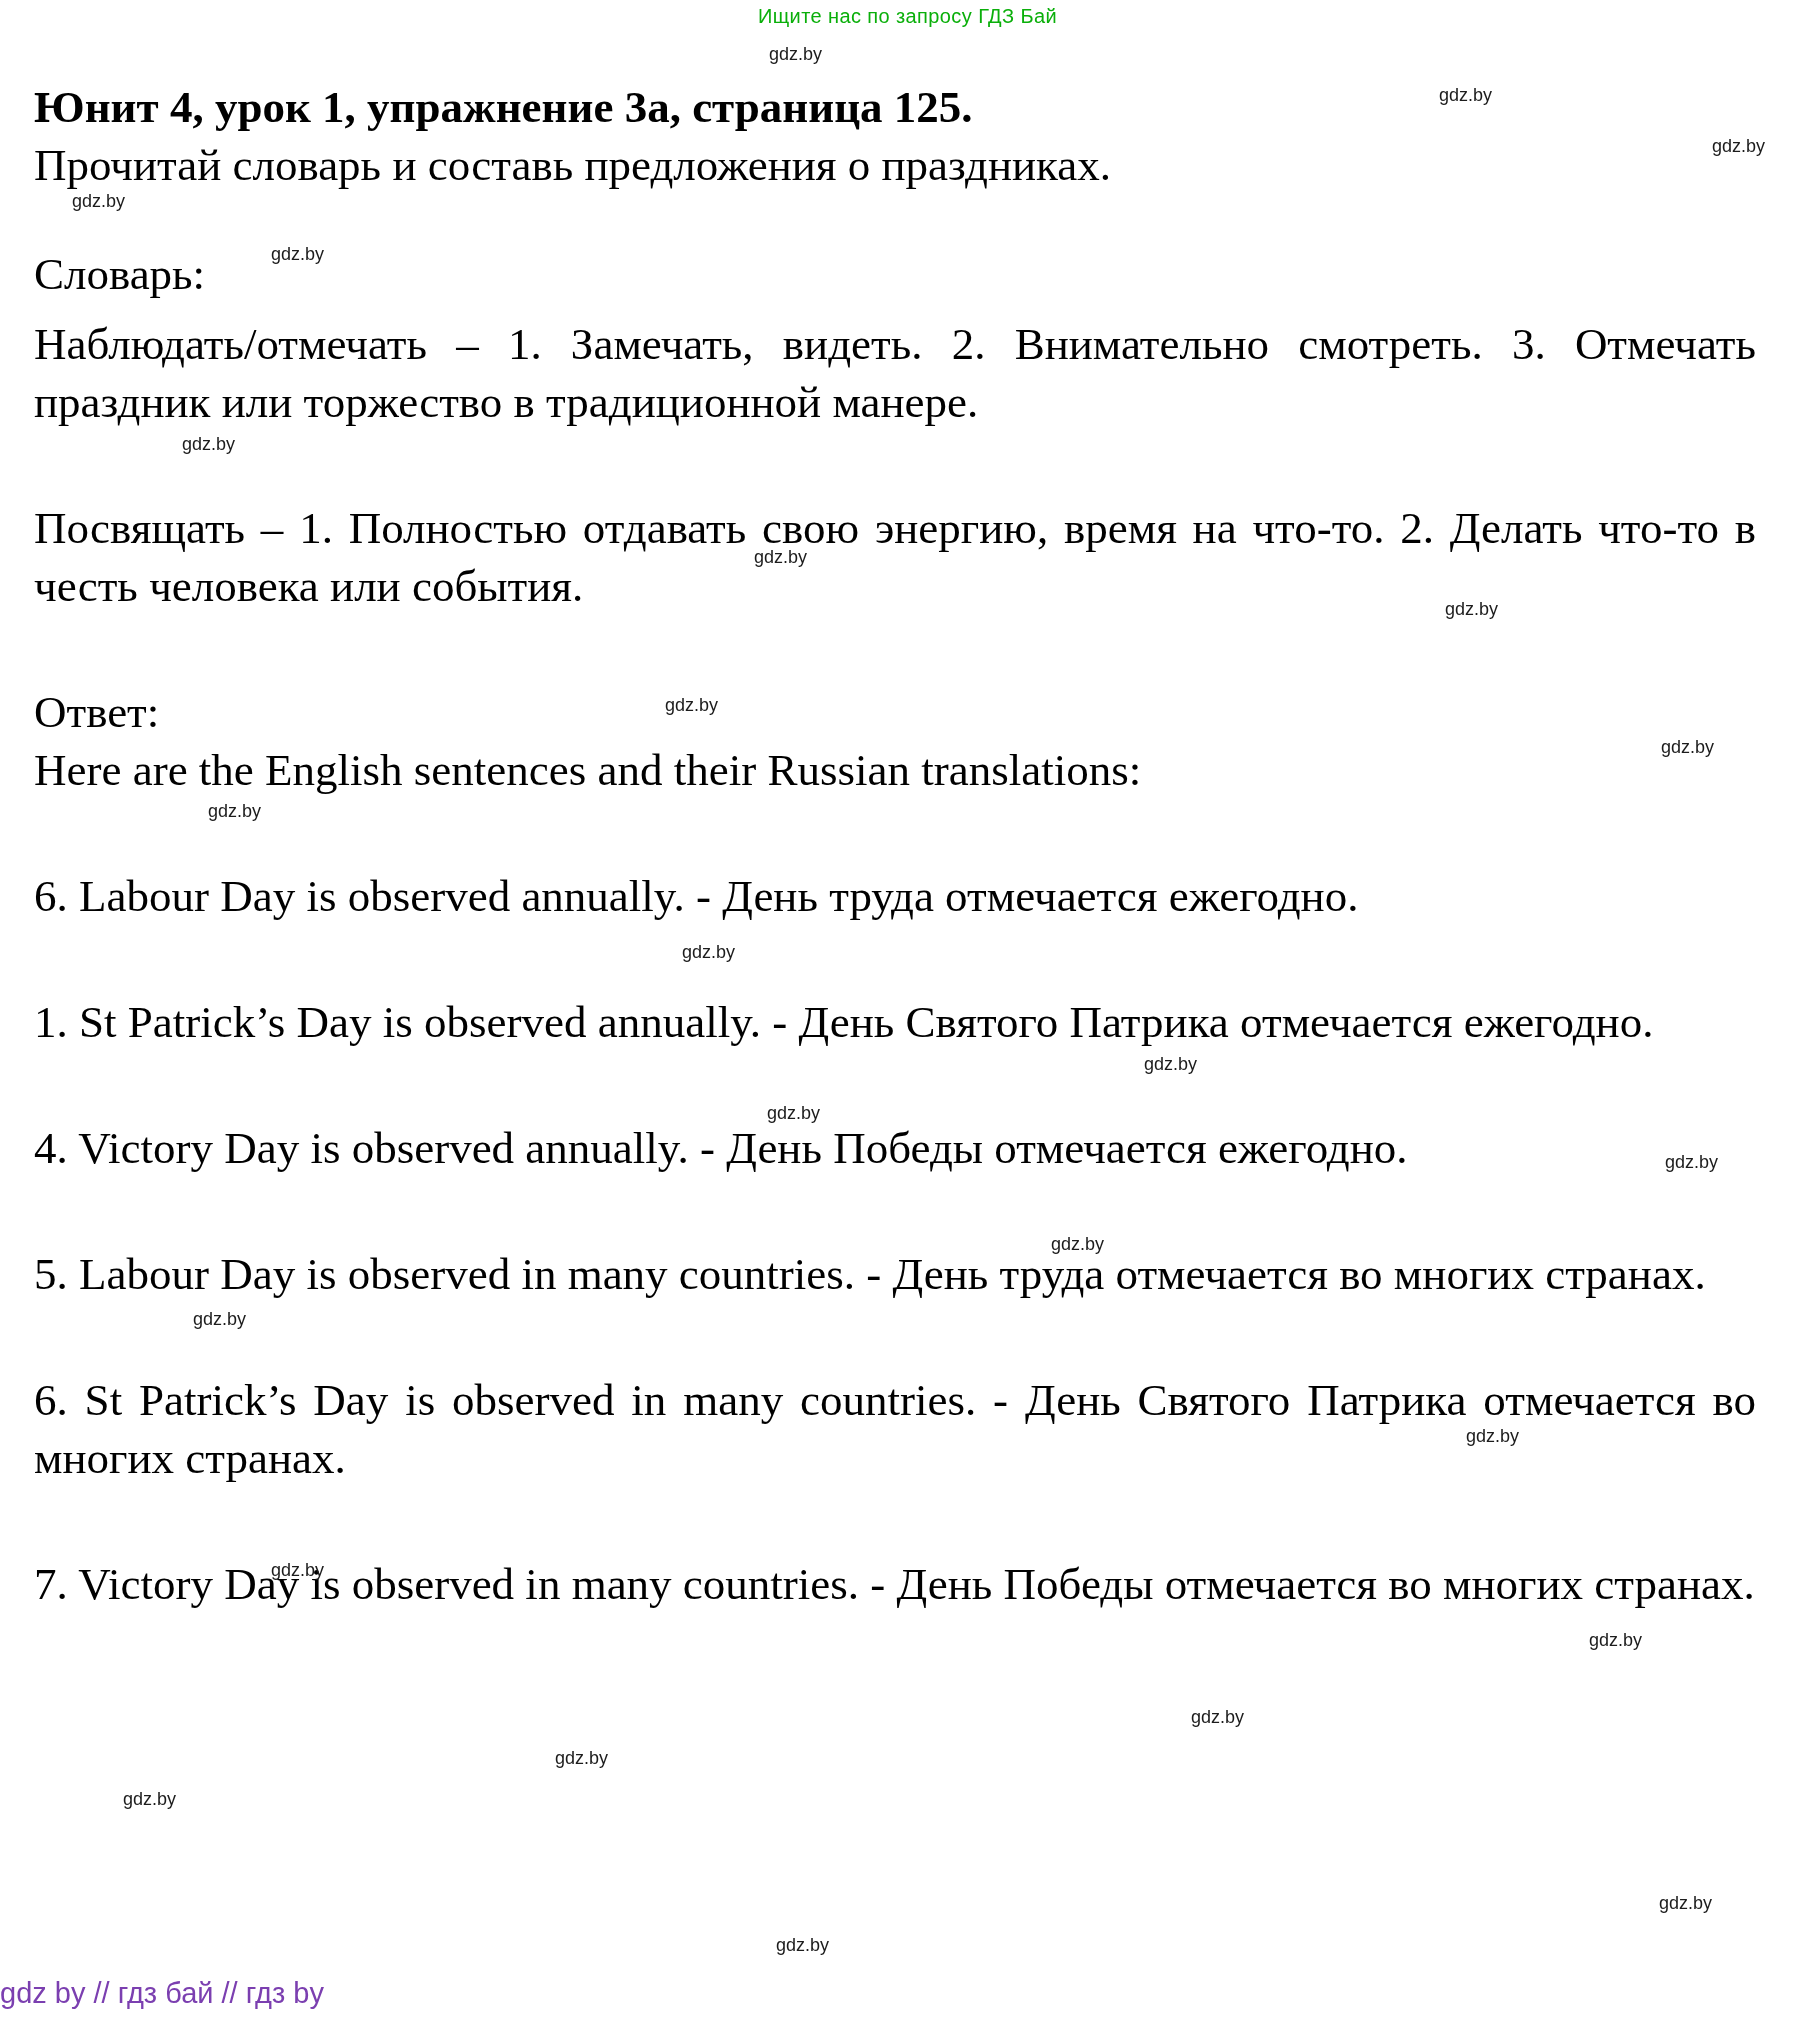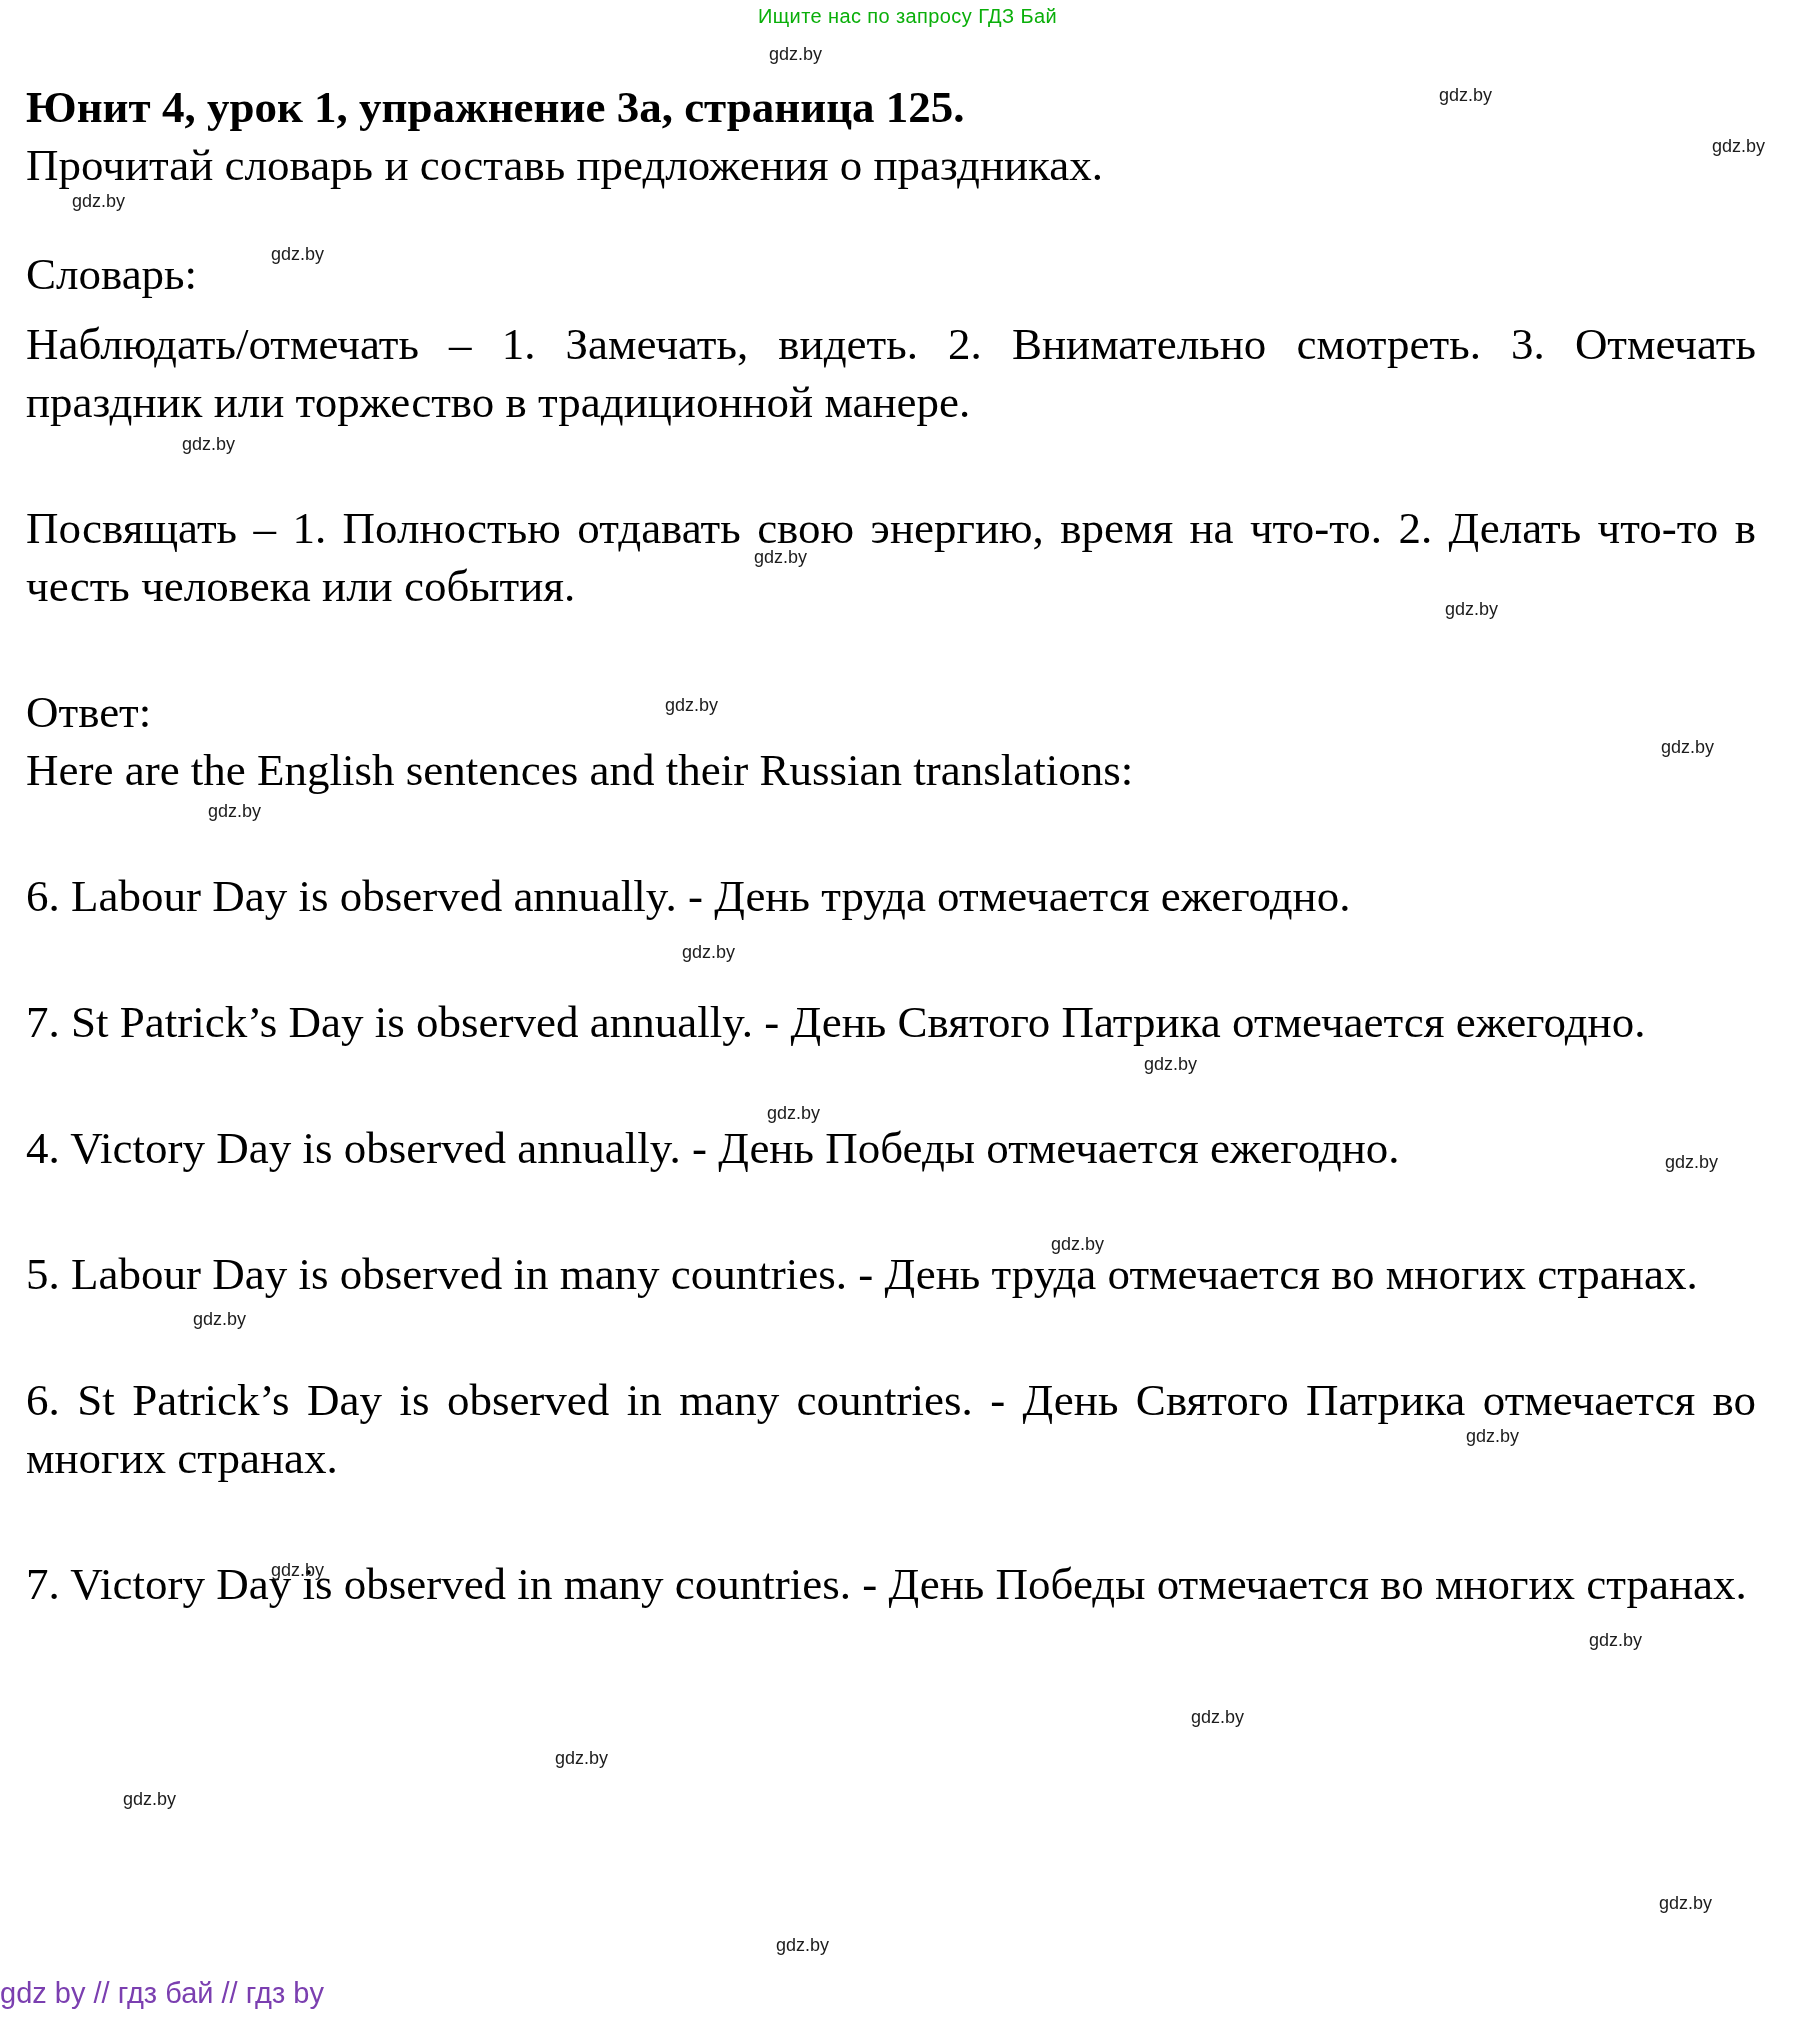--- a/index.html
+++ b/index.html
@@ -25,21 +25,21 @@
     font-size: 20px;
     color: var(--promo-green, #0aaf0a);
     letter-spacing: 0.4px;
   }
   .doc {
     position: absolute;
     top: 0;
     left: 0;
     width: 1815px;
     box-sizing: border-box;
-    padding: 78px 59px 0 26px;
+    padding: 78px 59px 0 34px;
   }
   .doc p {
     margin: 0;
     font-size: 45px;
     line-height: 58px;
     text-align: justify;
   }
   .title {
     font-weight: bold;
   }
@@ -80,21 +80,21 @@
 
   <p class="dict-1">Наблюдать/отмечать – 1. Замечать, видеть. 2. Внимательно смотреть. 3. Отмечать праздник или торжество в традиционной манере.</p>
 
   <p class="dict-2">Посвящать – 1. Полностью отдавать свою энергию, время на что-то. 2. Делать что-то в честь человека или события.</p>
 
   <p class="answer-label">Ответ:</p>
 
   <p>Here are the English sentences and their Russian translations:</p>
 
   <p class="item">6. Labour Day is observed annually. - День труда отмечается ежегодно.</p>
-  <p class="item">7. St Patrick’s Day is observed annually. - День Святого Патрика отмечается ежегодно.</p>
+  <p class="item">1. St Patrick’s Day is observed annually. - День Святого Патрика отмечается ежегодно.</p>
   <p class="item">4. Victory Day is observed annually. - День Победы отмечается ежегодно.</p>
   <p class="item">5. Labour Day is observed in many countries. - День труда отмечается во многих странах.</p>
   <p class="item">6. St Patrick’s Day is observed in many countries. - День Святого Патрика отмечается во многих странах.</p>
   <p class="item">7. Victory Day is observed in many countries. - День Победы отмечается во многих странах.</p>
 </div>
 
 <div class="footer">gdz by  //  гдз бай  //  гдз by</div>
 
 <span class="watermark" style="left: 769px; top: 44px;">gdz.by</span>
 <span class="watermark" style="left: 1439px; top: 85px;">gdz.by</span>

